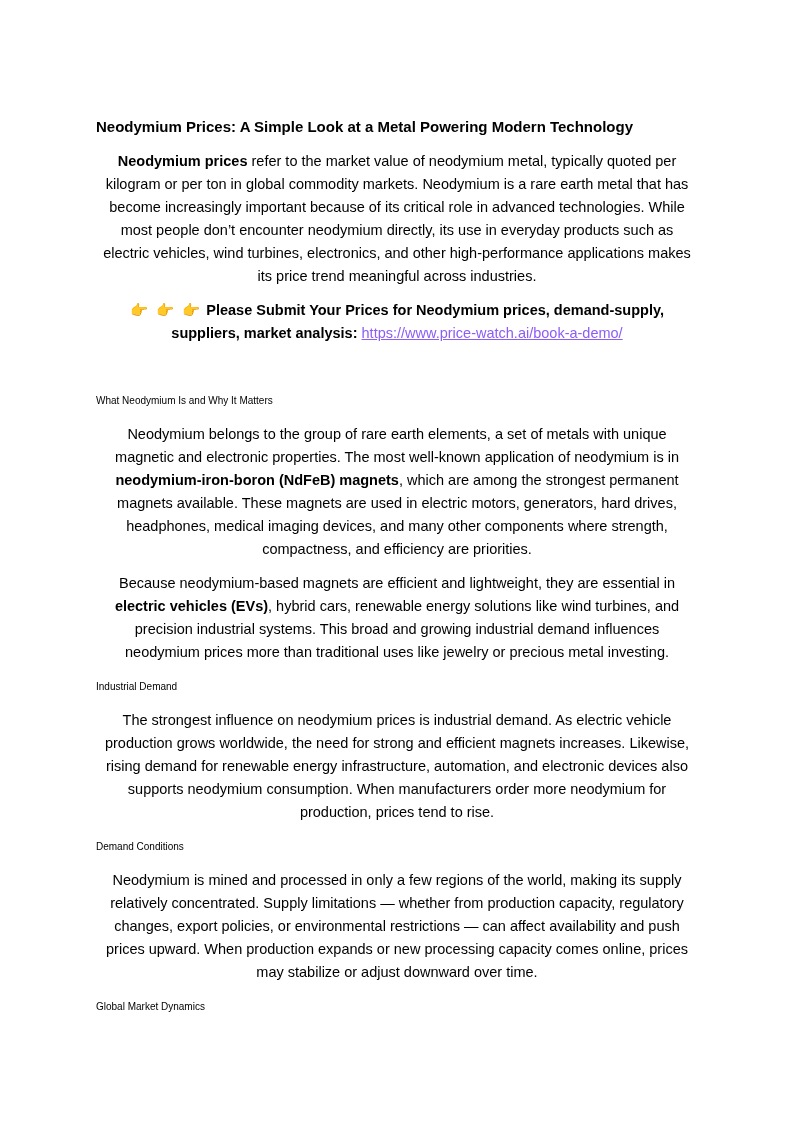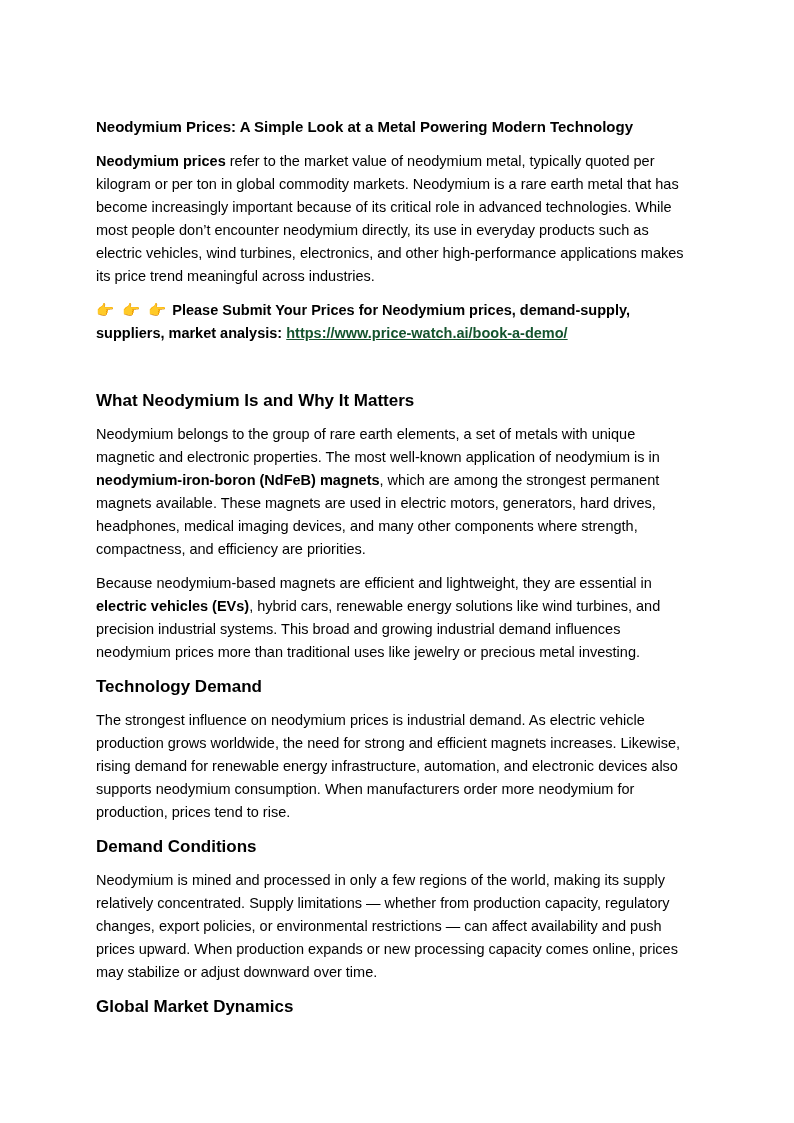--- a/index.html
+++ b/index.html
@@ -22,36 +22,37 @@
     margin-top: 18px;
   }
   .title {
     margin: 0 0 12px 0;
     font-size: 15px;
     font-weight: 700;
     line-height: 23px;
   }
   .heading {
     margin: 0 0 11px 0;
-    font-size: 17px;
-    font-weight: 700;
+    font-size: 10px;
+    font-weight: 400;
     line-height: 23px;
   }
   .gap-top {
     margin-top: 44px;
   }
   .para {
     margin: 0 0 11px 0;
+    text-align: center;
   }
   .emoji {
     letter-spacing: 2px;
   }
   a.doc-link {
-    color: #14532d;
-    font-weight: 700;
+    color: #8b5cf6;
+    font-weight: 400;
     text-decoration: underline;
   }
   strong { font-weight: 700; }
 </style>
 </head>
 <body>
 
 <div class="page">
 
   <h1 class="title">Neodymium Prices: A Simple Look at a Metal Powering Modern Technology</h1>
@@ -60,21 +61,21 @@
 
   <p class="para"><span class="emoji">👉 👉 👉</span> <strong>Please Submit Your Prices for Neodymium prices, demand-supply, suppliers, market analysis:</strong> <a href="#" class="doc-link">https://www.price-watch.ai/book-a-demo/</a></p>
 
   <h2 class="heading gap-top">What Neodymium Is and Why It Matters</h2>
 
   <p class="para"><span>Neodymium belongs to the group of rare earth elements, a set of metals with unique magnetic and electronic properties. The most well-known application of neodymium is in </span><strong>neodymium-iron-boron (NdFeB) magnets</strong><span>, which are among the strongest permanent magnets available. These magnets are used in electric motors, generators, hard drives, headphones, medical imaging devices, and many other components where strength, compactness, and efficiency are priorities.</span></p>
 
   <p class="para"><span>Because neodymium-based magnets are efficient and lightweight, they are essential in </span><strong>electric vehicles (EVs)</strong><span>, hybrid cars, renewable energy solutions like wind turbines, and precision industrial systems. This broad and growing industrial demand influences neodymium prices more than traditional uses like jewelry or precious metal investing.</span></p>
 
 
-  <h3 class="heading">Technology Demand</h3>
+  <h3 class="heading">Industrial Demand</h3>
 
   <p class="para">The strongest influence on neodymium prices is industrial demand. As electric vehicle production grows worldwide, the need for strong and efficient magnets increases. Likewise, rising demand for renewable energy infrastructure, automation, and electronic devices also supports neodymium consumption. When manufacturers order more neodymium for production, prices tend to rise.</p>
 
   <h3 class="heading">Demand Conditions</h3>
 
   <p class="para">Neodymium is mined and processed in only a few regions of the world, making its supply relatively concentrated. Supply limitations — whether from production capacity, regulatory changes, export policies, or environmental restrictions — can affect availability and push prices upward. When production expands or new processing capacity comes online, prices may stabilize or adjust downward over time.</p>
 
   <h3 class="heading">Global Market Dynamics</h3>
 
 </div>

